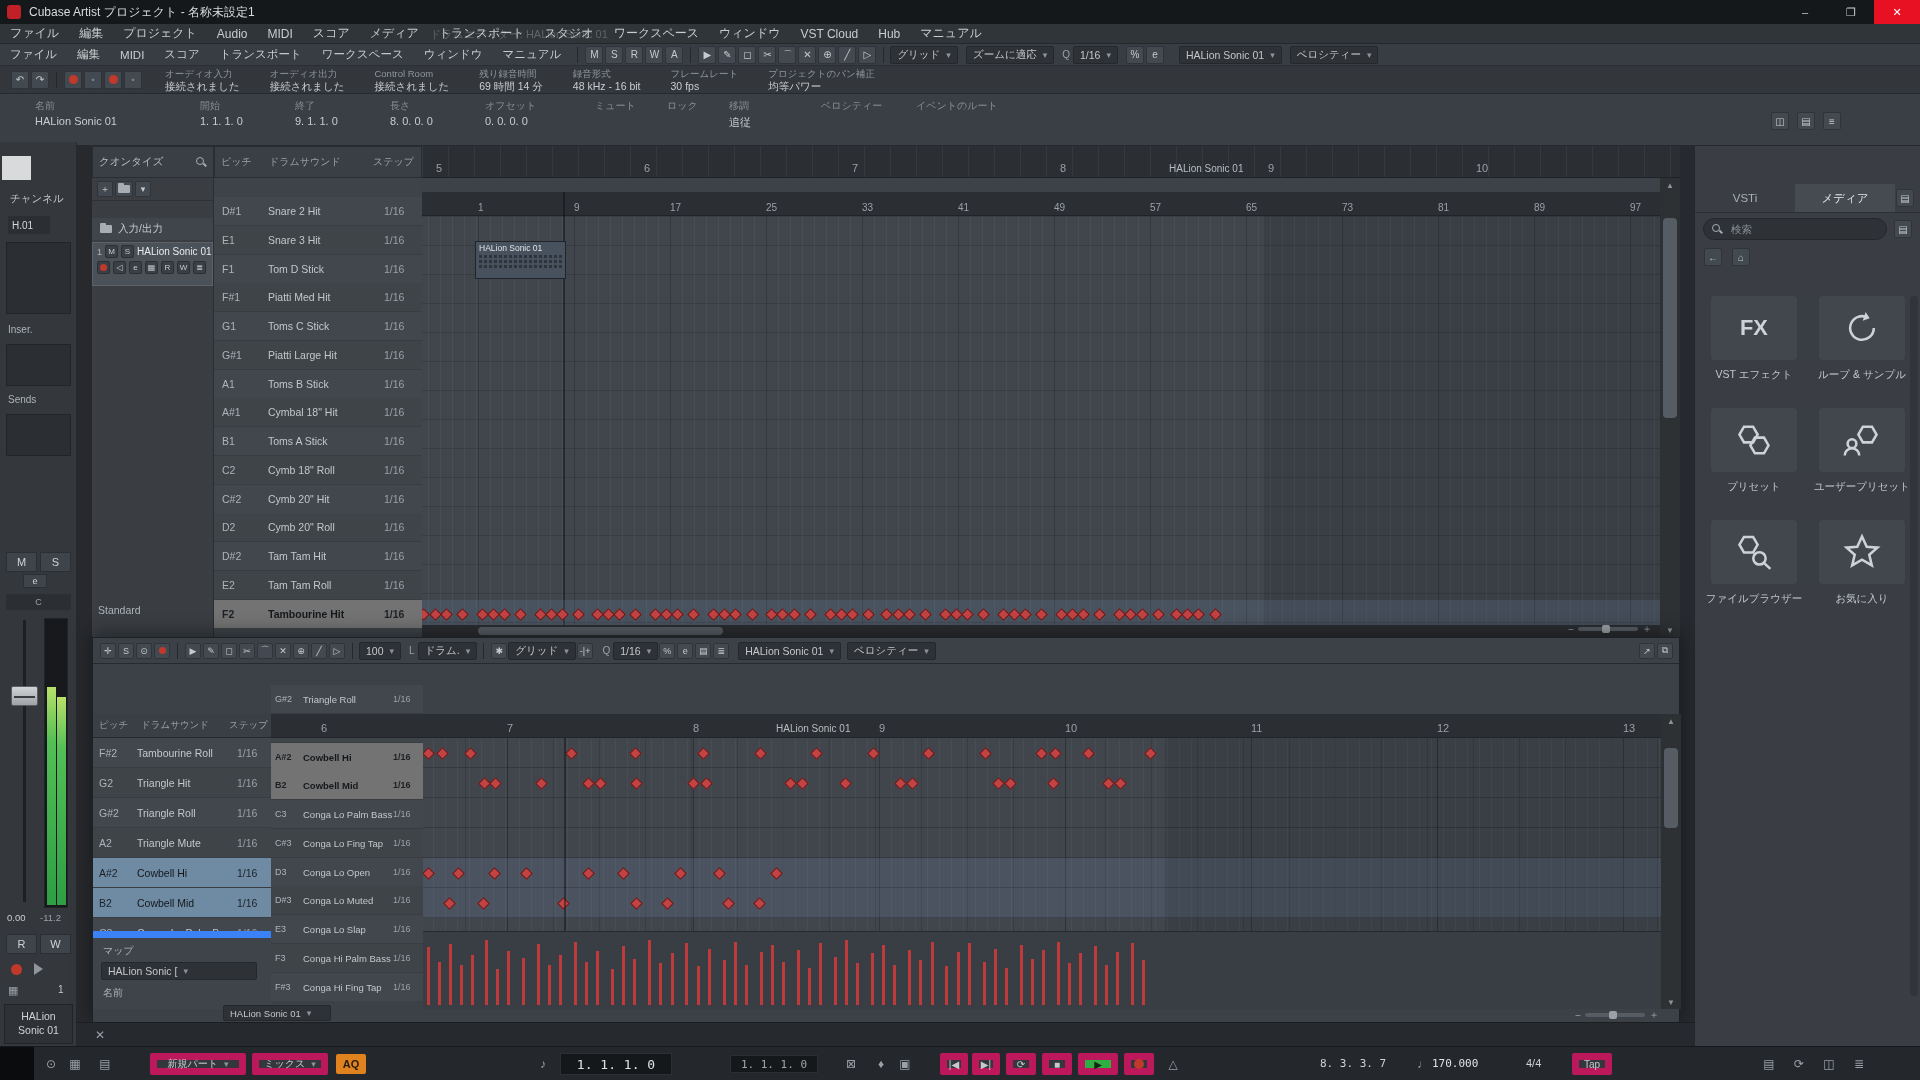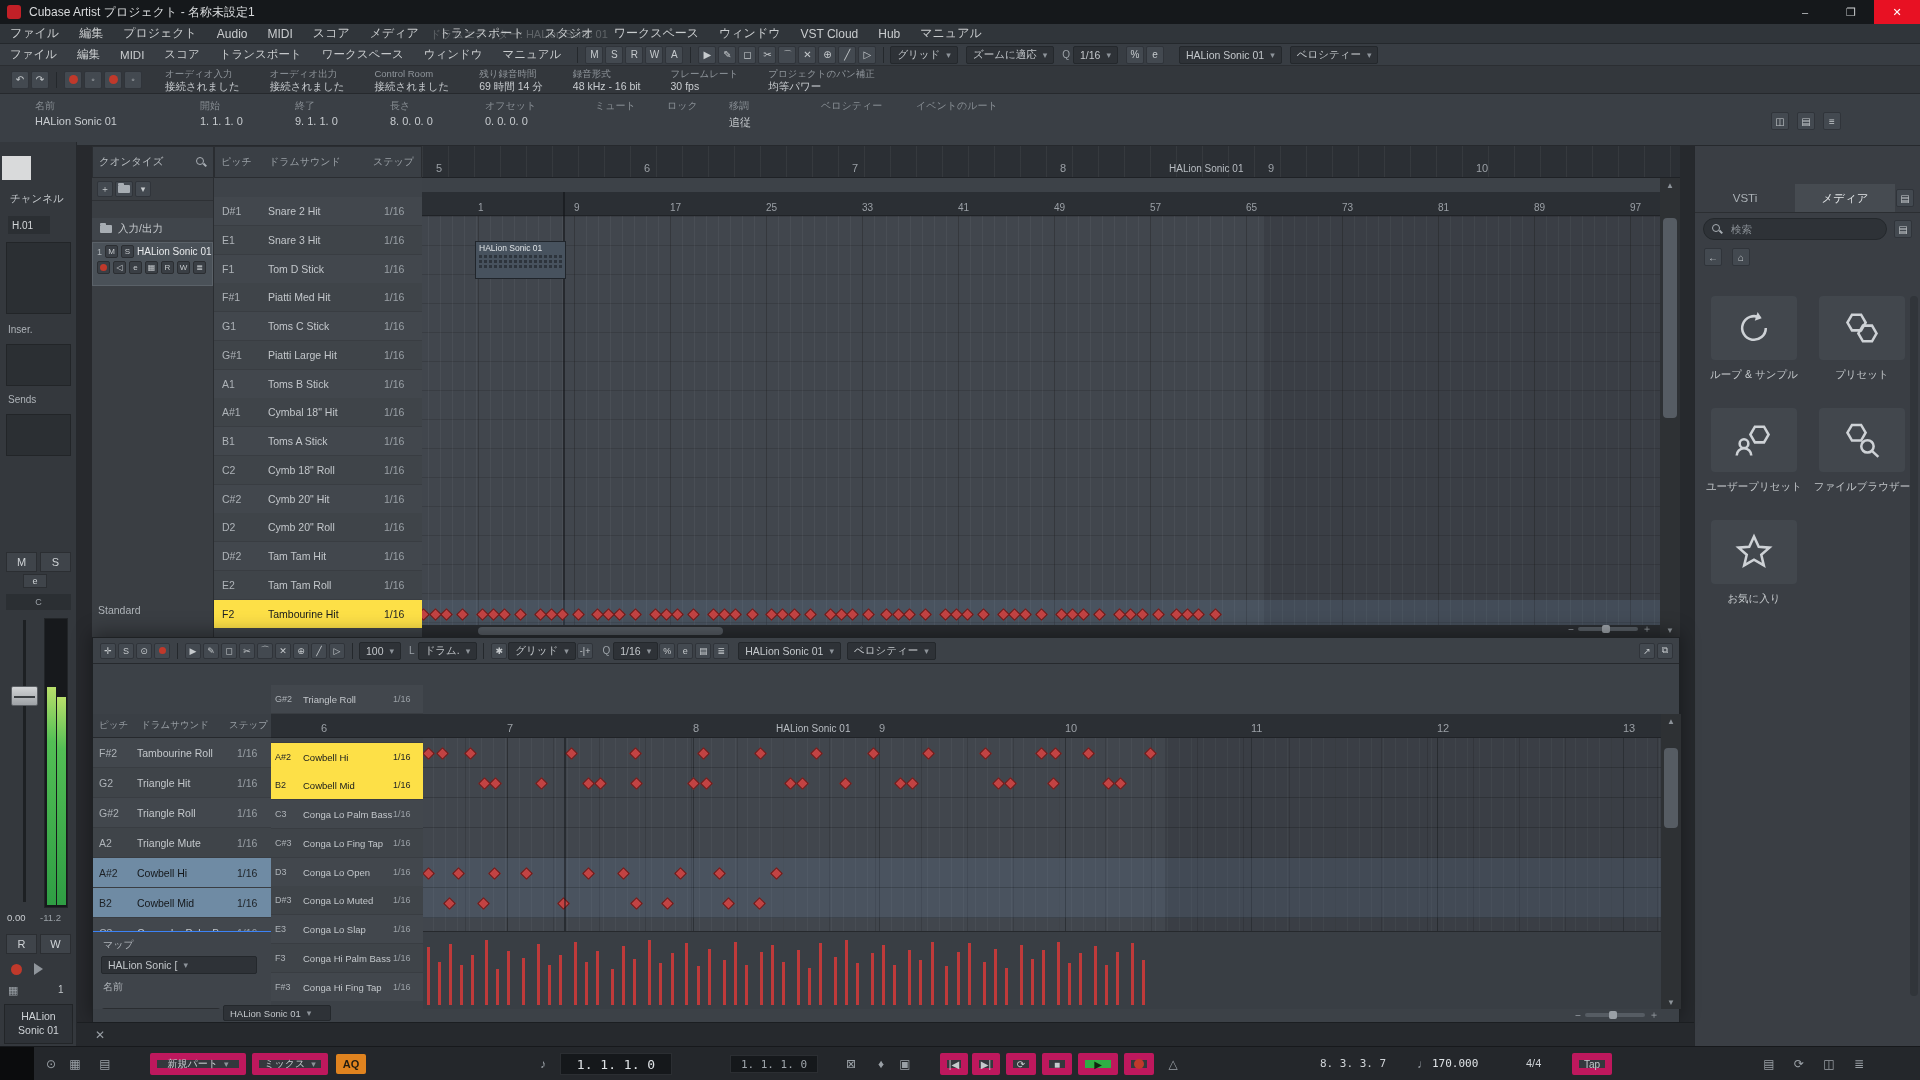--- a/index.html
+++ b/index.html
@@ -97,21 +97,21 @@
   #tp-track-row .l1{display:flex;align-items:center;gap:3px;}
   .tinybtn{width:13px;height:13px;background:#3a3f45;border:1px solid #2b2e32;border-radius:2px;display:flex;align-items:center;justify-content:center;font-size:8px;color:#c6cacd;box-sizing:border-box;}
   #tp-name{font-size:10px;color:#e8eaec;white-space:nowrap;overflow:hidden;}
   #tp-standard{position:absolute;left:6px;top:426px;font-size:10.5px;color:#aeb3b8;}
 
   
   #upper-list{position:absolute;left:214px;top:178px;width:208px;height:459px;background:#3e4349;overflow:hidden;}
   #upper-list-rows{position:absolute;left:0;top:19px;width:100%;height:440px;overflow:hidden;}
   .drow{position:absolute;left:0;width:100%;height:29px;display:flex;align-items:center;background:#42474d;border-bottom:1px solid #393d42;box-sizing:border-box;font-size:10.5px;color:#c3c7cb;}
   .drow.alt{background:#3f4449;}
-  .drow.sel{background:#fde047;color:#16191c;}
+  .drow.sel{background:#737373;color:#16191c;font-weight:bold;}
   .drow.sel .dpitch,.drow.sel .dstep{color:#1d2125;}
   .dpitch{width:46px;padding-left:8px;color:#aeb3b8;flex:none;}
   .dname{flex:1;white-space:nowrap;overflow:hidden;}
   .dstep{width:38px;color:#9aa0a6;flex:none;}
 
   
   #upper-grid{position:absolute;left:422px;top:178px;width:1238px;height:459px;background:#3d4248;overflow:hidden;}
   #upper-ruler{position:absolute;left:0;top:14px;width:100%;height:24px;background:#2b2f34;border-bottom:1px solid #202327;box-sizing:border-box;}
   #upper-gridarea{position:absolute;left:0;top:38px;width:100%;height:409px;
      background:
@@ -162,21 +162,21 @@
        repeating-linear-gradient(90deg,rgba(0,0,0,.30) 0 1px,transparent 1px 186px),
        repeating-linear-gradient(90deg,rgba(0,0,0,.13) 0 1px,transparent 1px 46px),
        repeating-linear-gradient(90deg,rgba(255,255,255,.04) 0 1px,transparent 1px 12px),
        #41464d;
      background-position:84px 0,84px 0,84px 0;}
   .gstripe{position:absolute;left:0;width:100%;height:30px;border-bottom:1px solid rgba(0,0,0,.18);box-sizing:border-box;}
   .gstripe.gsel{background:rgba(125,160,200,.15);}
   #lower-dark-right{position:absolute;left:742px;top:0;right:0;height:193px;background:rgba(0,0,0,.10);}
   #lower-cursor{position:absolute;left:141px;top:0;width:2px;height:193px;background:rgba(16,18,21,.5);}
   .hitlane{position:absolute;left:0;width:100%;height:30px;}
-  #map-zone{position:absolute;left:0;top:293px;width:178px;height:92px;background:#3f444a;border-top:1px solid #3b82f6;box-sizing:border-box;}
+  #map-zone{position:absolute;left:0;top:293px;width:178px;height:92px;background:#3f444a;border-top:7px solid #3b82f6;box-sizing:border-box;}
   #map-zone .chan-label{position:static;display:block;margin:6px 0 0 10px;}
   #map-dd{margin:4px 0 0 8px;width:156px;}
   #mini-scroll{position:absolute;left:8px;top:76px;width:120px;height:8px;background:#2a2d31;border-radius:4px;}
   #mini-scroll::after{content:"";position:absolute;left:2px;top:2px;width:46px;height:4px;background:#565c63;border-radius:2px;}
   #velocity-lane{position:absolute;left:330px;top:293px;width:1238px;height:78px;background:#393e44;border-top:1px solid #26292d;box-sizing:border-box;overflow:hidden;}
   .vbar{position:absolute;bottom:4px;width:3px;background:#bf3a3a;}
   #lw-bottom{position:absolute;left:0;top:371px;width:100%;height:13px;background:#3c4147;}
   #mini-selector{position:absolute;left:130px;top:367px;width:108px;height:16px;font-size:9.5px;}
   #lower-vscroll{position:absolute;left:1568px;top:76px;width:20px;height:295px;}
   #lw-zoom{position:absolute;right:20px;top:372px;}
@@ -665,20 +665,28 @@
     <div id="rack-search">
       <span class="mag"></span>
       <input placeholder="検索" style="">
     </div>
     <div class="sqbtn" id="rack-search-side">▤</div>
     <div id="rack-nav">
       <div class="sqbtn">←</div>
       <div class="sqbtn">⌂</div>
     </div>
     <div id="tiles">
+      <div class="tile">
+        <div class="tile-icon">
+          <svg width="44" height="40" viewBox="0 0 24 22">
+              <text x="12" y="15" text-anchor="middle" font-size="12" font-weight="bold" fill="#ced2d6" stroke="none">FX</text>
+            </svg>
+        </div>
+        <div class="tile-label">VST エフェクト</div>
+      </div>
       <div class="tile">
         <div class="tile-icon">
           <svg width="44" height="40" viewBox="0 0 24 22">
               <path d="M18.5,11 a6.5,6.5 0 1 1 -3.2,-5.6"></path>
               <path d="M14,2.2 L16.2,5.6 L12.4,7" fill="#ced2d6" stroke="none"></path>
             </svg>
         </div>
         <div class="tile-label">ループ &amp; サンプル</div>
       </div>
       <div class="tile">

